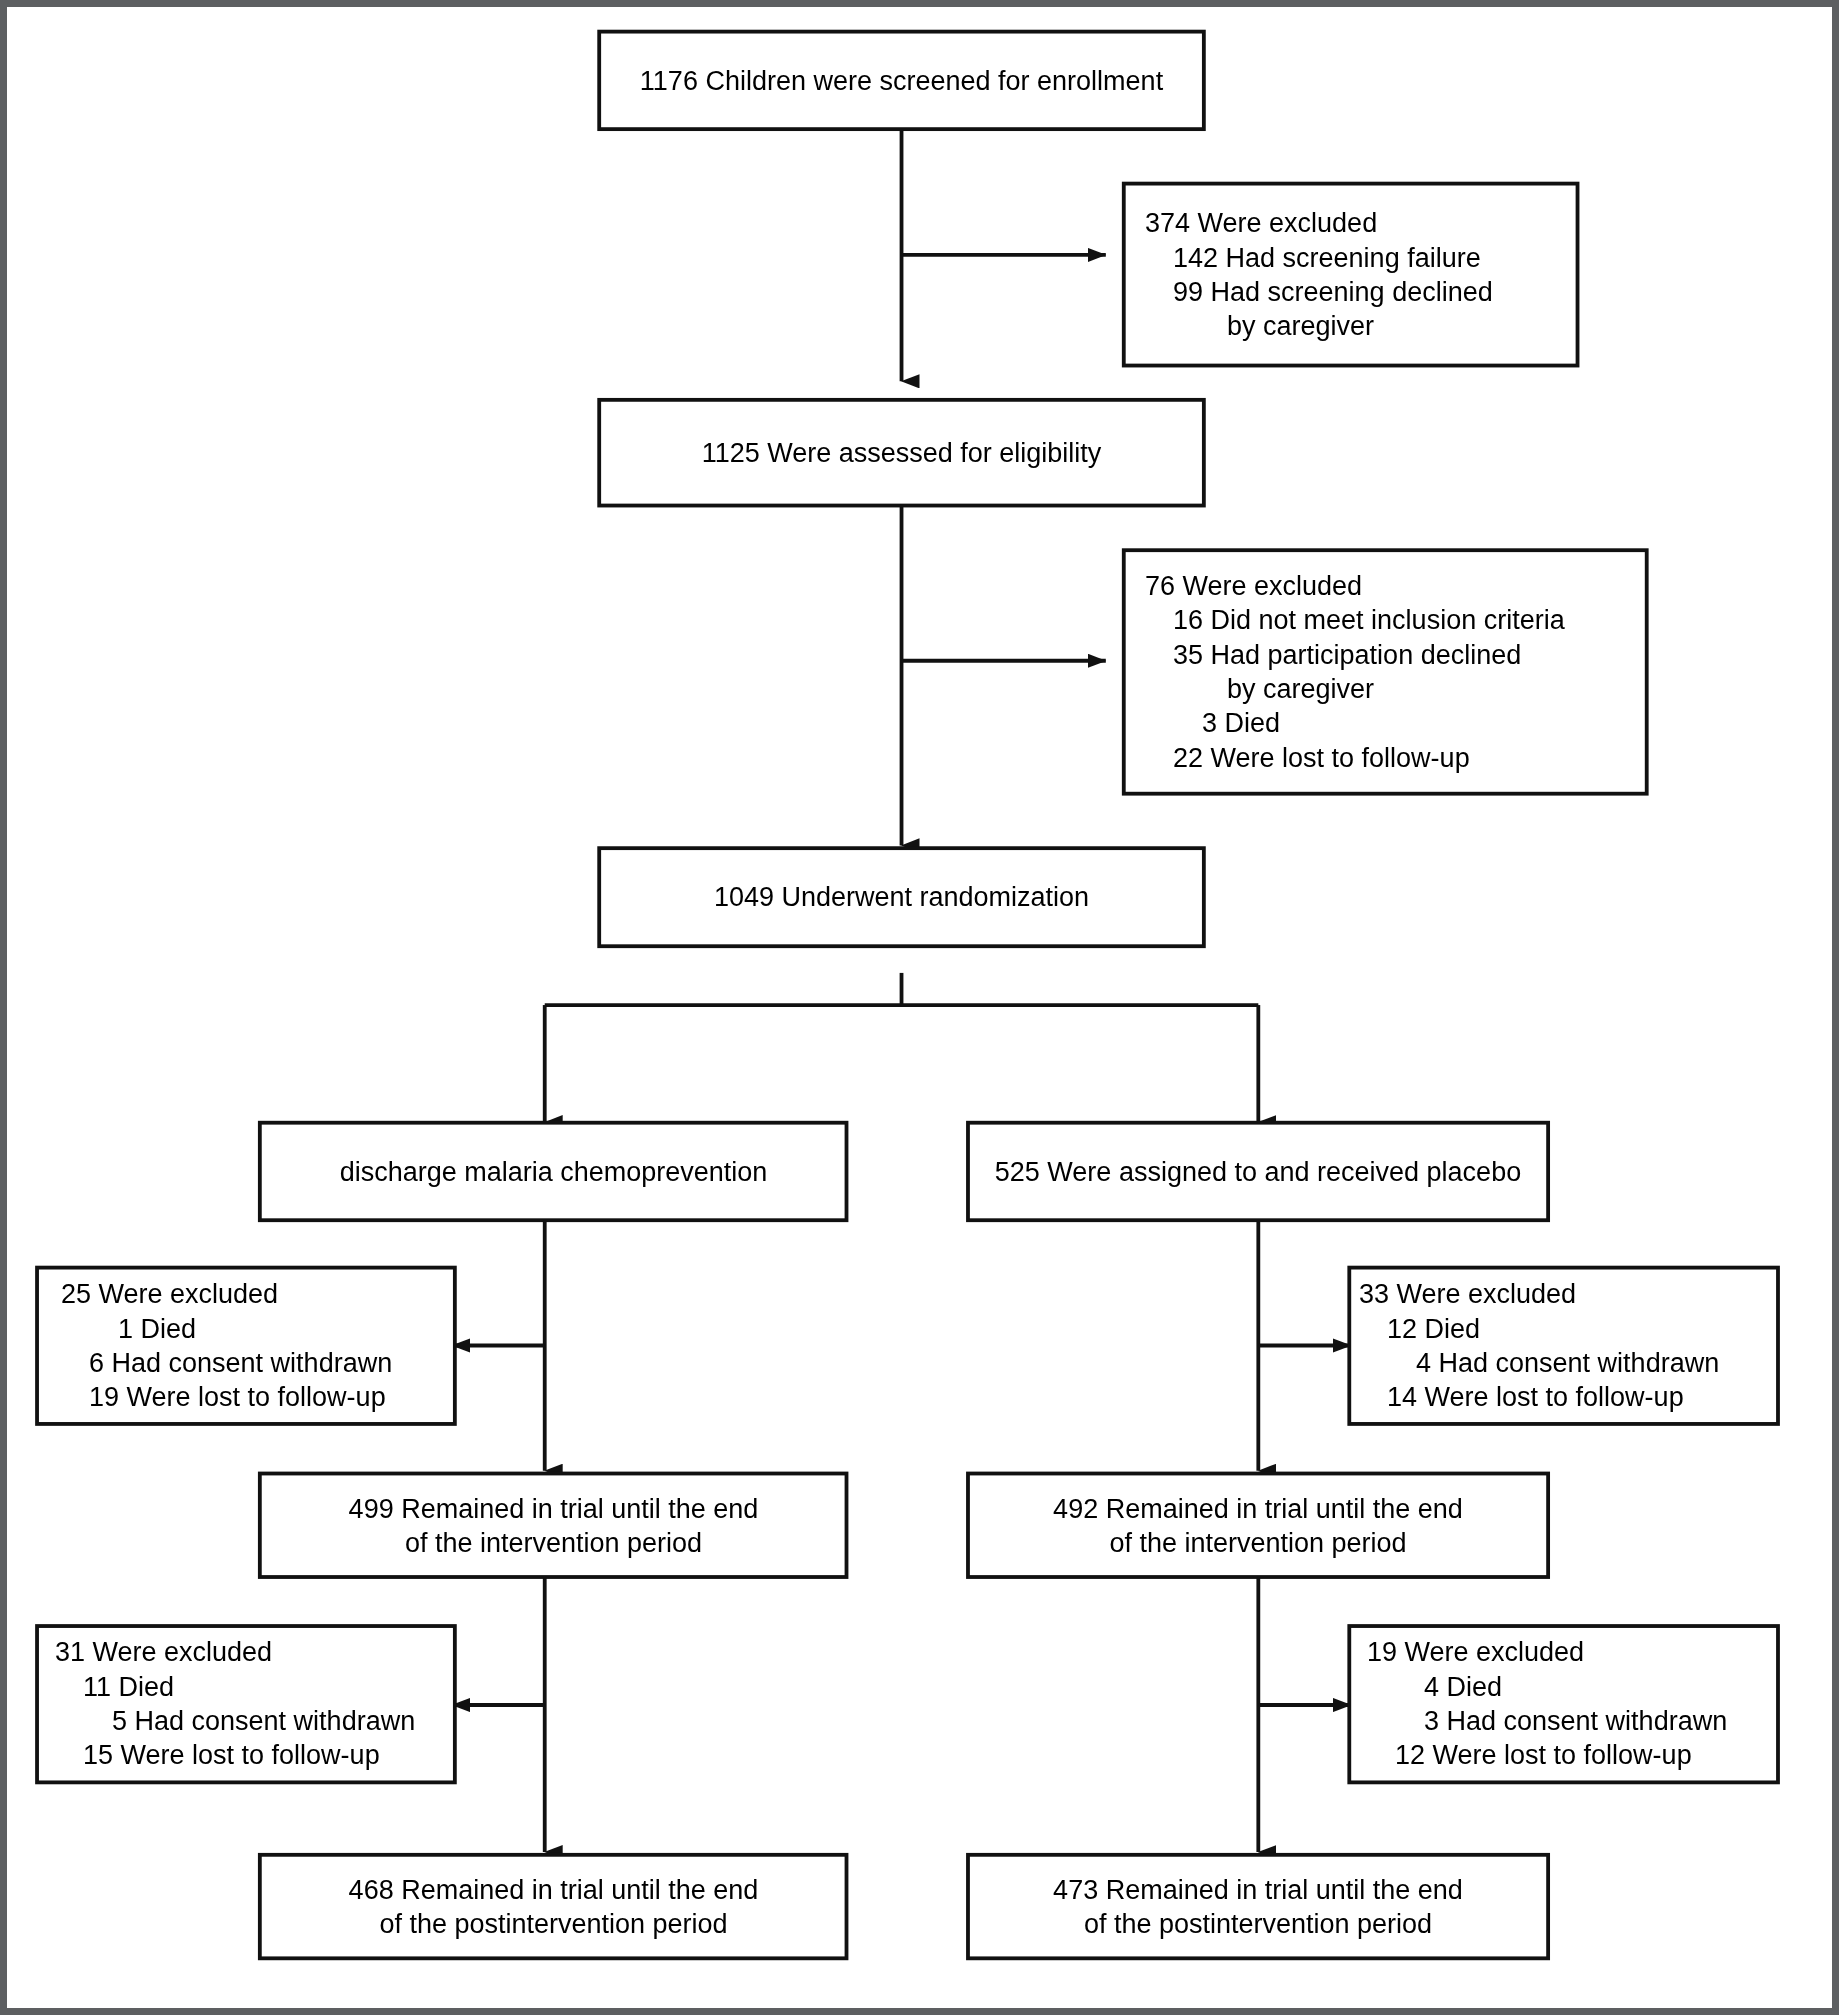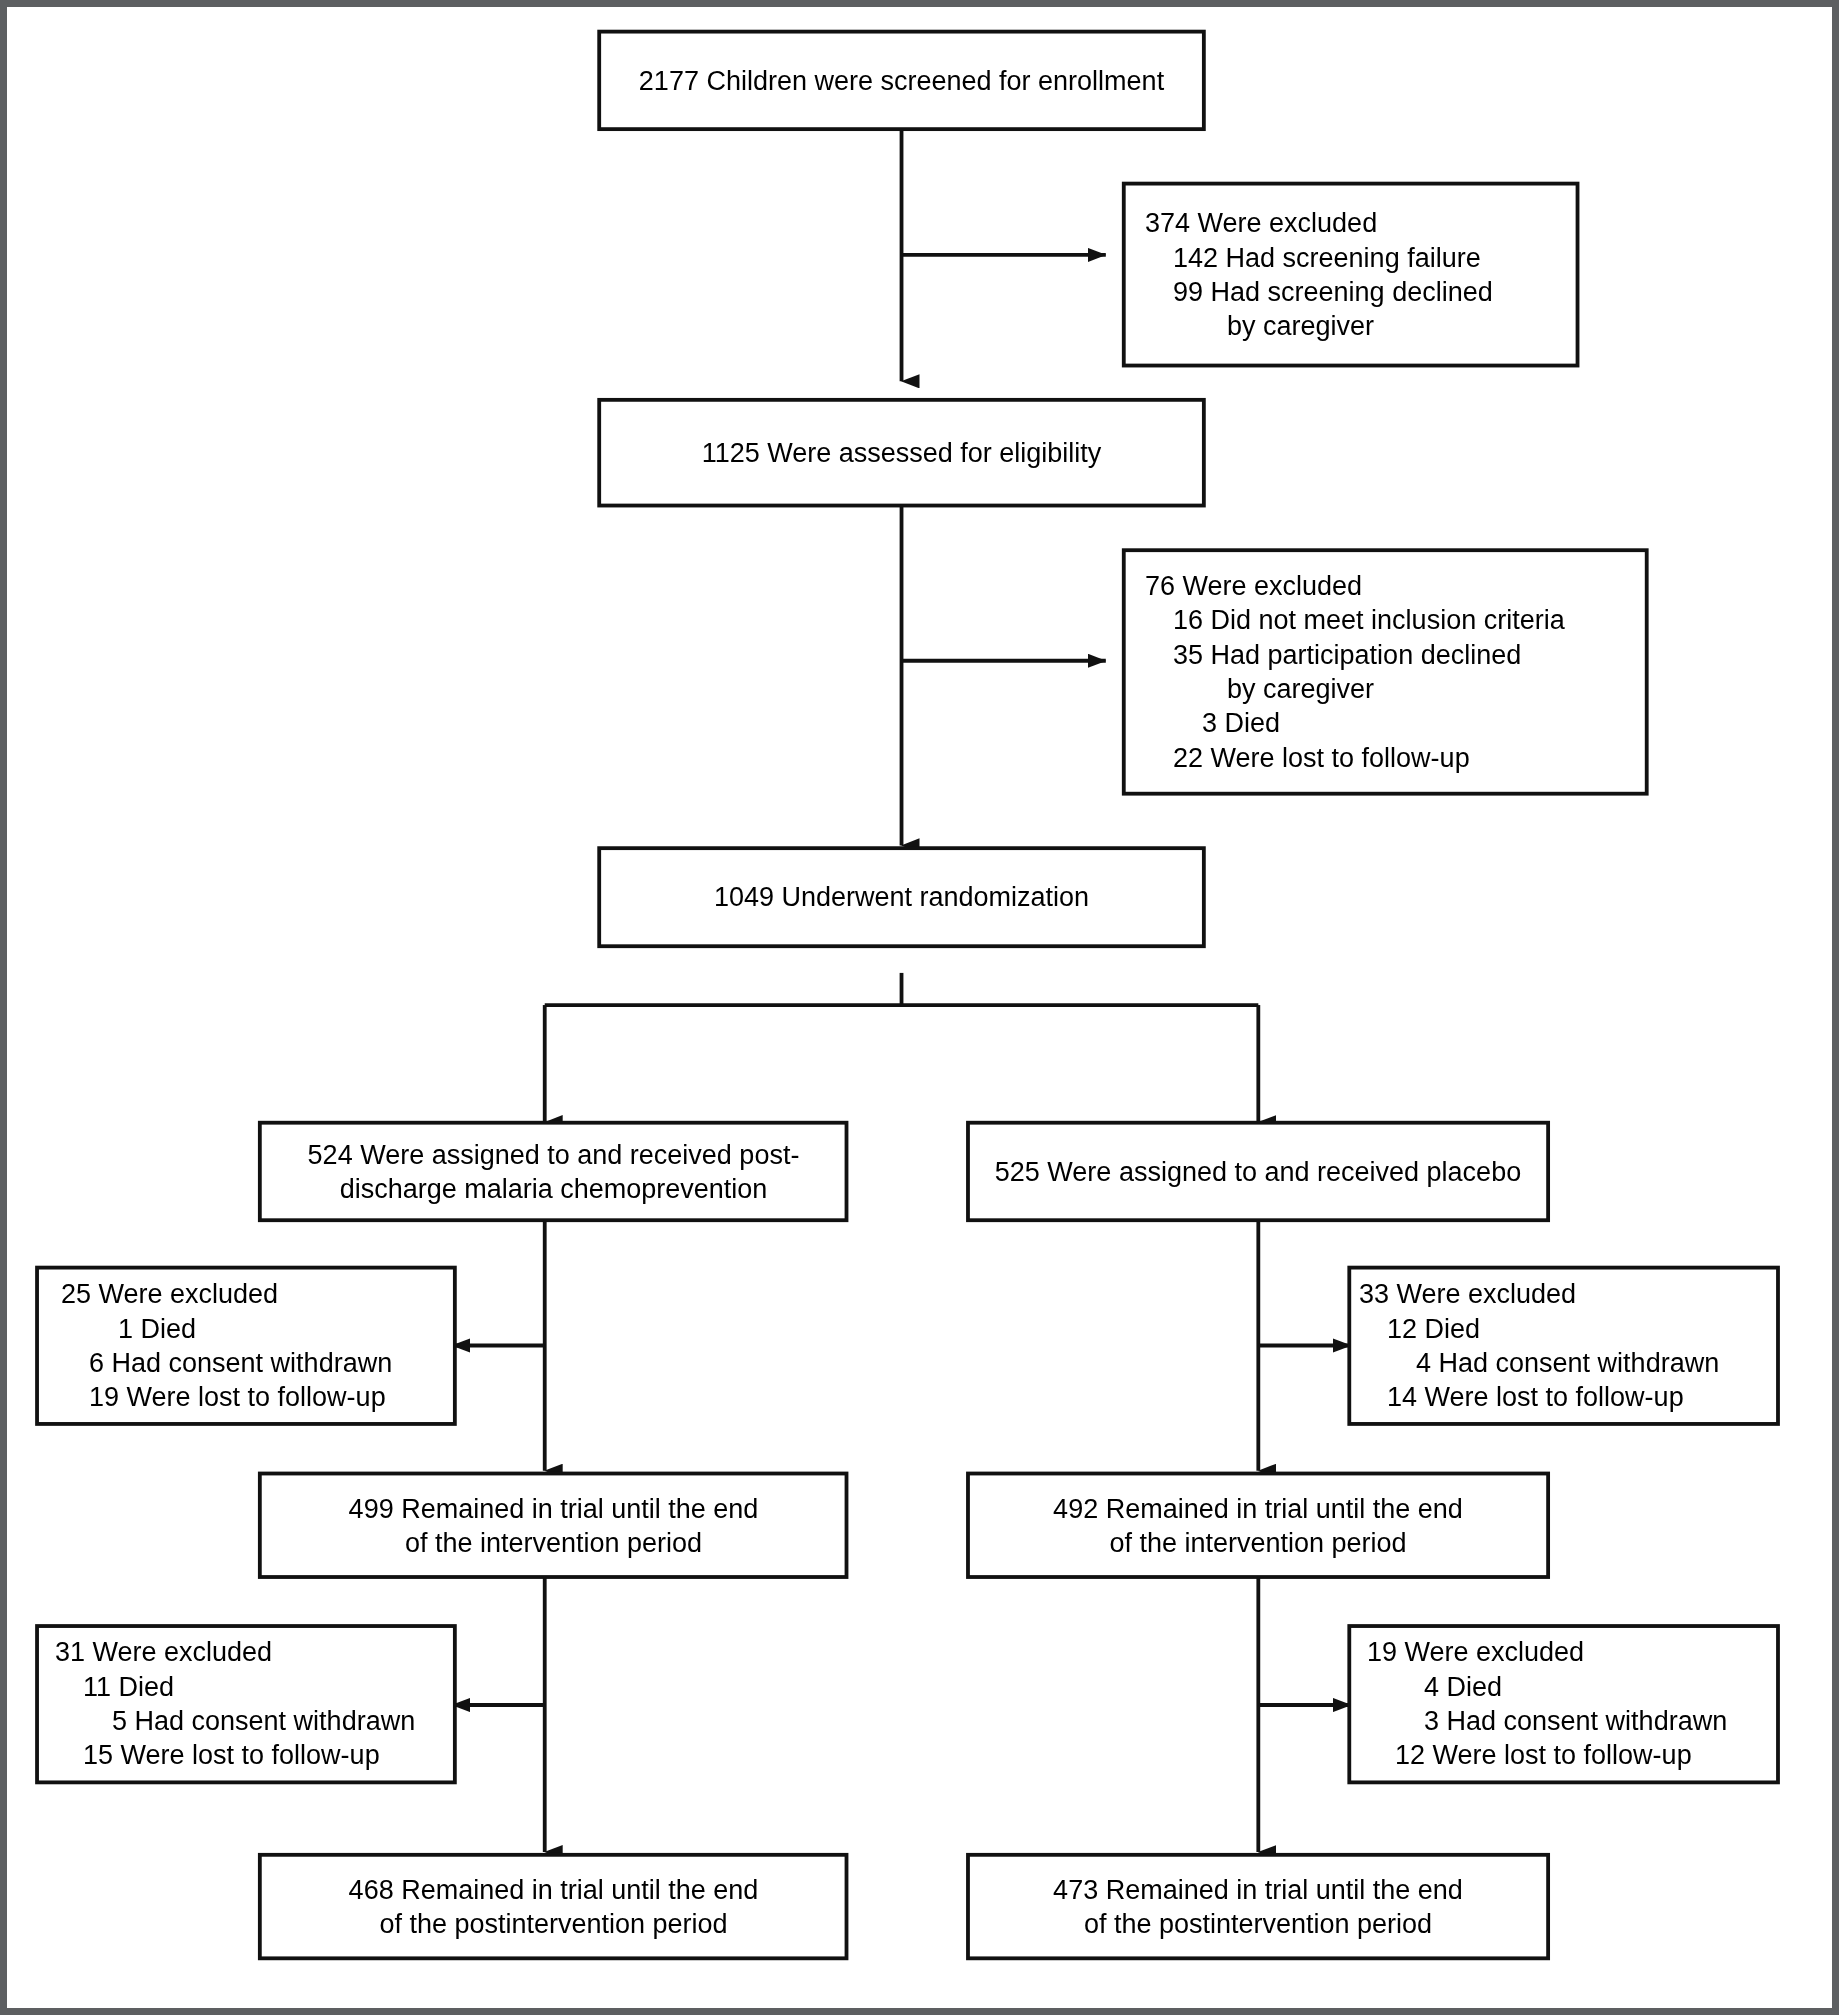--- a/index.html
+++ b/index.html
@@ -104,21 +104,21 @@
     <rect x="477" y="2705" width="1077" height="190"></rect>
     <rect x="1777" y="2705" width="1065" height="190"></rect>
     <rect x="68" y="2985" width="767" height="287"></rect>
     <rect x="2477" y="2985" width="787" height="287"></rect>
     <rect x="477" y="3405" width="1077" height="190"></rect>
     <rect x="1777" y="3405" width="1065" height="190"></rect>
   </g>
 </svg>
 
 <div class="box-text center" style="left:599px; top:32px; width:605px; height:98px;">
-  <span class="ln">2177 Children were screened for enrollment</span>
+  <span class="ln">1176 Children were screened for enrollment</span>
 </div>
 
 <div class="box-text left" style="left:1124px; top:184px; width:454px; height:182px; padding-left:21px;">
   <span class="ln ind1">374 Were excluded</span>
   <span class="ln ind2">142 Had screening failure</span>
   <span class="ln ind2">99 Had screening declined</span>
   <span class="ln ind4">by caregiver</span>
 </div>
 
 <div class="box-text center" style="left:599px; top:400px; width:605px; height:106px;">
@@ -132,21 +132,20 @@
   <span class="ln ind4">by caregiver</span>
   <span class="ln ind3">3 Died</span>
   <span class="ln ind2">22 Were lost to follow-up</span>
 </div>
 
 <div class="box-text center" style="left:599px; top:848px; width:605px; height:98px;">
   <span class="ln">1049 Underwent randomization</span>
 </div>
 
 <div class="box-text center" style="left:260px; top:1123px; width:587px; height:98px;">
-  <span class="ln">524 Were assigned to and received post-</span>
   <span class="ln">discharge malaria chemoprevention</span>
 </div>
 
 <div class="box-text center" style="left:968px; top:1123px; width:580px; height:98px;">
   <span class="ln">525 Were assigned to and received placebo</span>
 </div>
 
 <div class="box-text left" style="left:37px; top:1268px; width:418px; height:156px; padding-left:24px;">
   <span class="ln ind1">25 Were excluded</span>
   <span class="ln ind3">1 Died</span>

